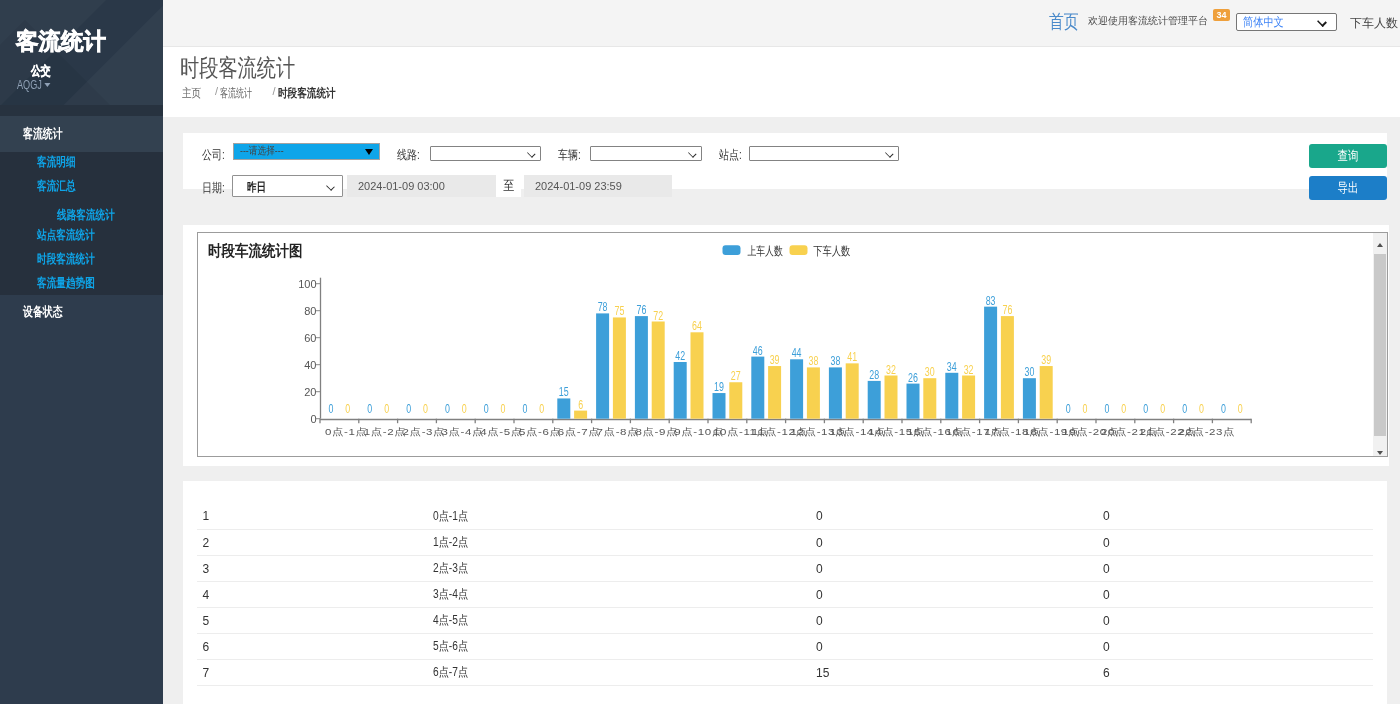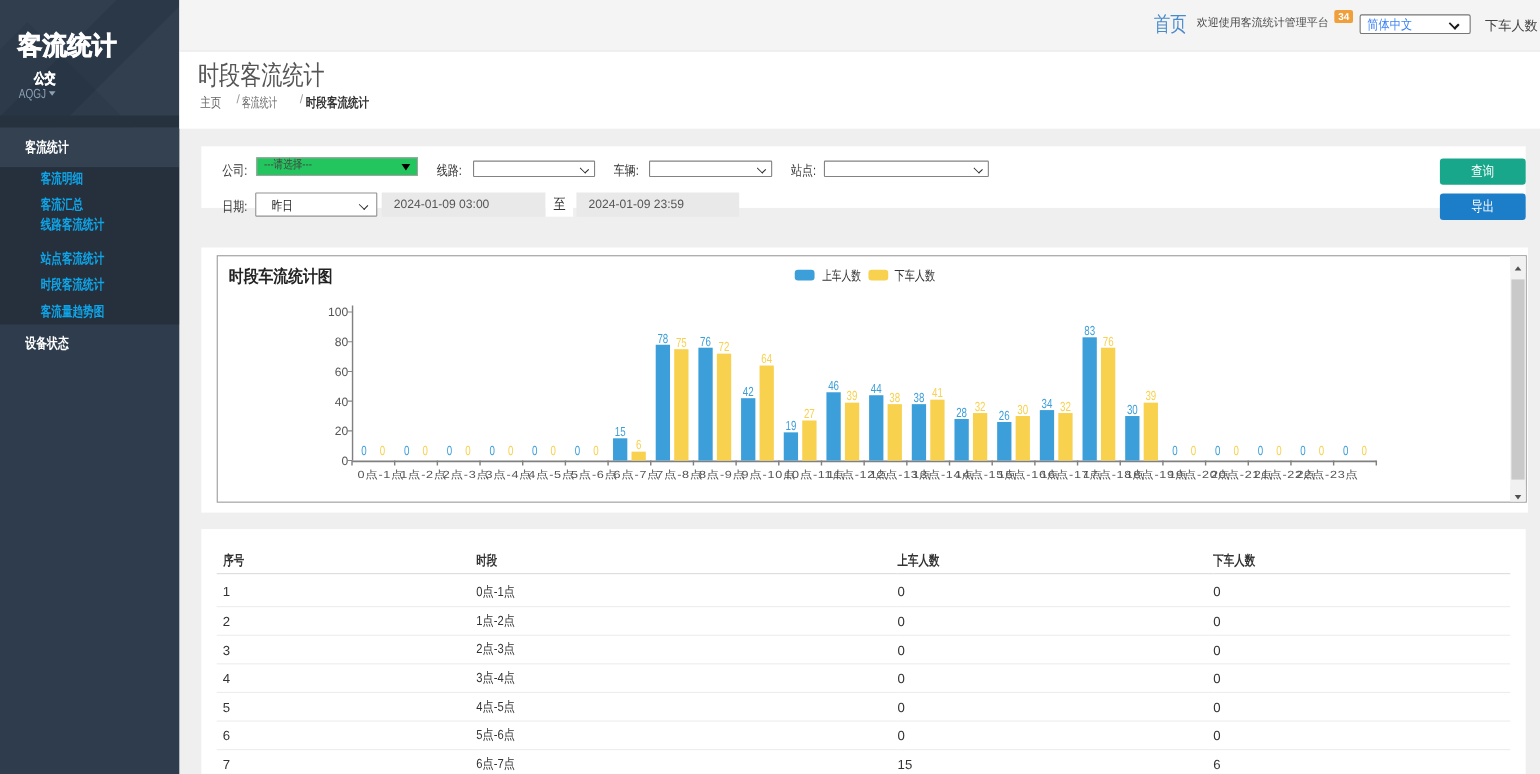--- a/index.html
+++ b/index.html
@@ -47,25 +47,25 @@
 #bc .sx { transform:scaleX(0.80); }
 #bc b { color:#333; }
 #bc .sep { color:#999; margin:0 9px; font-size:11px; }
 
 
 #filter { position:absolute; left:183px; top:133px; width:1204px; height:56px; background:#fff; font-size:12.5px; }
 .flabel { position:absolute; color:#333; }
 .flabel .sx { transform:scaleX(0.80); }
 .sel { position:absolute; top:12.5px; height:15.5px; background:#fff; border:1px solid #838383; border-radius:1px; }
 .sel .chev { position:absolute; right:5.5px; top:3px; width:6.5px; height:6.5px; border-right:1.8px solid #2a2a2a; border-bottom:1.8px solid #2a2a2a; transform:rotate(45deg) scaleY(0.72); }
-#coSel { position:absolute; left:50px; top:10px; width:147px; height:16.5px; border:1px solid #a2a2a2; background:#22c55e; font-size:10.5px; color:#444; line-height:13px; padding-left:6px; }
+#coSel { position:absolute; left:50px; top:10px; width:147px; height:16.5px; border:1px solid #a2a2a2; background:#0ea5e9; font-size:10.5px; color:#444; line-height:13px; padding-left:6px; }
 #coSel .sx { transform:scaleX(0.83); }
 #coSel .tri { position:absolute; right:6px; top:4.5px; width:0; height:0; border-left:4.5px solid transparent; border-right:4.5px solid transparent; border-top:6.5px solid #000; }
 #dateSel { position:absolute; left:49px; top:42px; width:111px; height:22px; background:#fff; border:1px solid #919191; border-radius:1px; font-size:12px; color:#222; }
-#dateSel .txt { position:absolute; left:14px; top:4px; line-height:14px; }
+#dateSel .txt { position:absolute; left:14px; top:4px; line-height:14px;font-weight:bold; }
 #dateSel .txt .sx { transform:scaleX(0.80); }
 #dateSel .chev { position:absolute; right:8px; top:6.5px; width:7px; height:7px; border-right:1.8px solid #2a2a2a; border-bottom:1.8px solid #2a2a2a; transform:rotate(45deg) scaleY(0.75); }
 .dinput { position:absolute; top:42px; height:22px; background:#e9e9e9; color:#555; font-size:11px; line-height:22px; padding-left:11px; }
 #zhi { position:absolute; left:313px; top:42px; width:25px; height:22px; background:#fff; font-size:13.5px; color:#333; text-align:center; line-height:22px; }
 #zhi .sx { transform:scaleX(0.82); transform-origin:50% 50%; }
 .btn { position:absolute; left:1126px; width:78px; height:24px; border-radius:3px; color:#fff; font-size:13px; text-align:center; line-height:24px; }
 .btn .sx { transform:scaleX(0.8); transform-origin:50% 50%; }
 #btnq { top:11px; background:#19a78b; }
 #btne { top:43px; background:#1c7ec8; }
 
@@ -102,21 +102,21 @@
       <div class="p3"></div>
       <div class="p4"></div>
     </div>
   <div id="logotitle"><span class="sx">客流统计</span></div>
   <div id="gongjiao"><span class="sx">公交</span></div>
   <div id="aqgj"><span class="sx">AQGJ<span class="caret"></span></span></div>
   <div class="menuitem" id="mi-top"><span class="sx">客流统计</span></div>
   <div id="submenu"></div>
   <div class="subitem" style="top:156px;"><span class="sx">客流明细</span></div>
   <div class="subitem" style="top:180px;"><span class="sx">客流汇总</span></div>
-  <div class="subitem" style="top:198px;"><span class="sx">线路客流统计</span></div>
+  <div class="subitem" style="top:209px;margin-left:20px;"><span class="sx">线路客流统计</span></div>
   <div class="subitem" style="top:229px;"><span class="sx">站点客流统计</span></div>
   <div class="subitem" style="top:253px;"><span class="sx">时段客流统计</span></div>
   <div class="subitem" style="top:277px;"><span class="sx">客流量趋势图</span></div>
   <div class="menuitem" style="top:295px;"><span class="sx">设备状态</span></div>
 </div>
 
 <div id="topbar"></div>
 <div id="homelink"><span class="sx">首页</span></div>
 <div id="welcome">欢迎使用客流统计管理平台</div>
 <div id="badge">34</div>
@@ -319,26 +319,20 @@
 
 <div id="tablepanel">
   <table id="tbl">
     <colgroup>
         <col style="width:234px">
         <col style="width:385px">
         <col style="width:287px">
         <col style="width:270px">
       </colgroup>
     <tbody>
-        <tr>
-          <th><span class="sx">序号</span></th>
-          <th><span class="sx">时段</span></th>
-          <th><span class="sx">上车人数</span></th>
-          <th><span class="sx">下车人数</span></th>
-        </tr>
     <tr class="sp">
           <td colspan="4"></td>
         </tr>
     <tr>
           <td>1</td>
           <td><span class="c85">0点-1点</span></td>
           <td>0</td>
           <td>0</td>
         </tr>
     <tr>

